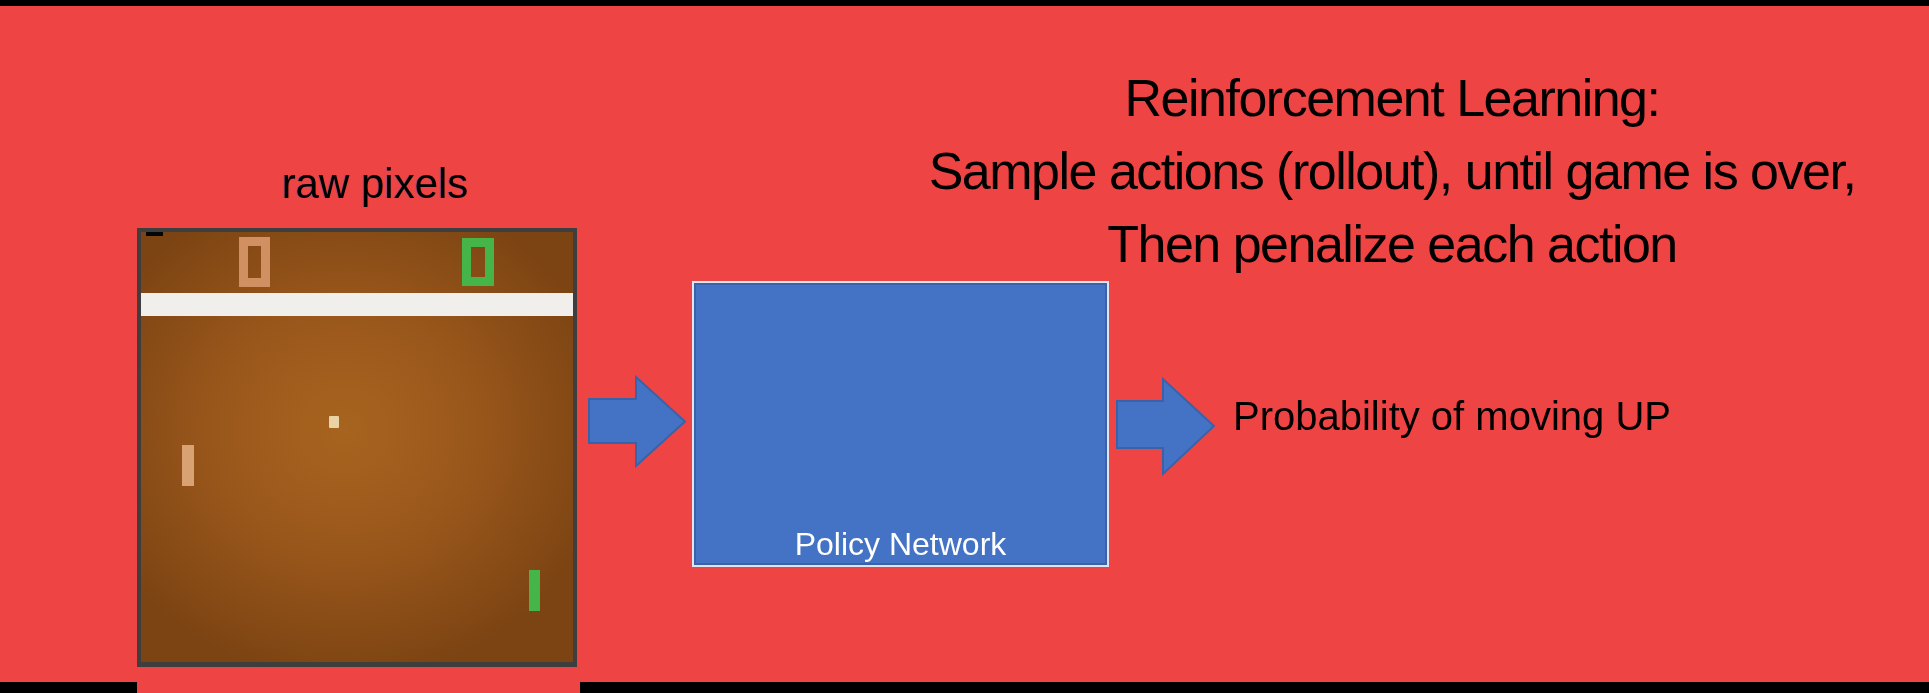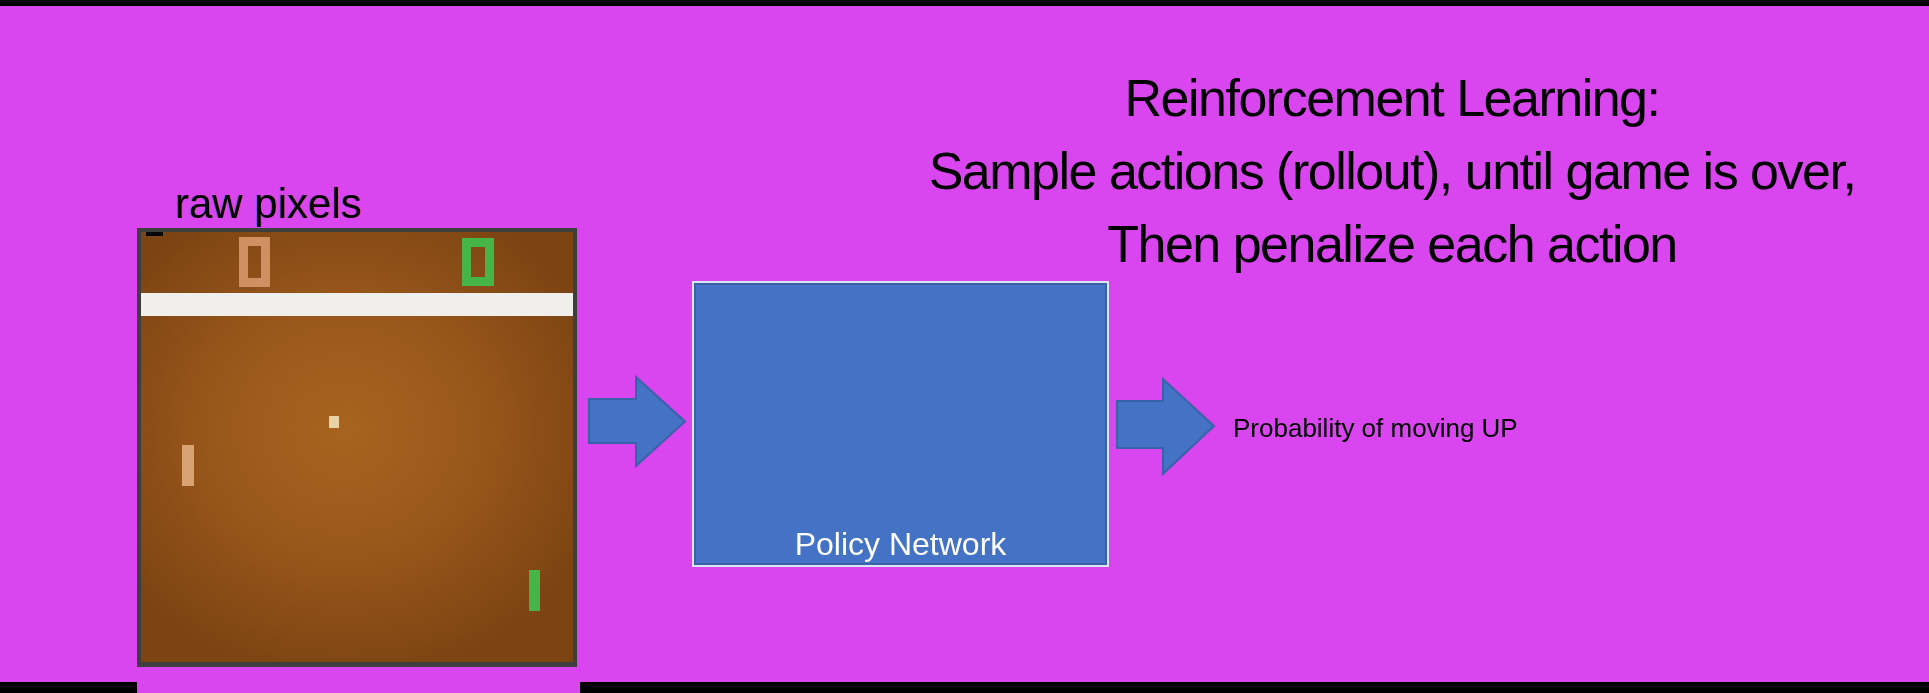--- a/index.html
+++ b/index.html
@@ -1,39 +1,38 @@
 <!DOCTYPE html>
 <html style="--accent-blue: #4472c4; --accent-blue-border: #3a62a8; --field-brown: #9a571b; --field-brown-light: #a7641f; --field-brown-dark: #7c4413; --wall-white: #f1efec; --left-player: #d09061; --left-paddle: #d9a272; --right-player: #45b549; --ball: #e9d3a4; --frame-border: #3e3e3e; --letterbox-black: #000000; --title-text: #000000; --policy-text: #ffffff;"><head>
 <meta charset="utf-8">
 <style>
   html,body{margin:0;padding:0;background:#fff;}
   .stage{
-    position:relative;width:1929px;height:693px;overflow:hidden;background:#d946ef;
+    position:relative;width:1929px;height:693px;overflow:hidden;background:#ef4444;
     font-family:"Liberation Sans",sans-serif;
   }
   
   .bar{position:absolute;background:var(--letterbox-black,#000);}
   .bar.top{left:0;top:0;width:1929px;height:6px;}
   .bar.bottom-left{left:0;top:682px;width:137px;height:11px;}
   .bar.bottom-right{left:580px;top:682px;width:1349px;height:11px;}
 
   
   .title{
     position:absolute;left:822px;top:62px;width:1140px;text-align:center;
     color:var(--title-text,#000);font-size:52px;line-height:73px;letter-spacing:-1.5px;
     font-weight:400;
   }
   .title-line{white-space:nowrap;}
 
   
   .raw-label{
-    position:absolute;left:175px;top:158px;width:400px;text-align:left;
+    position:absolute;left:175px;top:158px;width:400px;text-align:center;
     font-size:42px;line-height:52px;color:#000;
     text-shadow:1px 0 0 rgba(255,60,0,.25), -1px 0 0 rgba(0,90,255,.3);
-    margin-top:20px;
   }
 
   
   .game{
     position:absolute;left:137px;top:228px;width:440px;height:439px;box-sizing:border-box;
     border:4px solid var(--frame-border,#3e3e3e);border-bottom-width:5px;
     background:radial-gradient(ellipse 62% 58% at 47% 46%,
       var(--field-brown-light,#a7641f) 0%,
       var(--field-brown,#9a571b) 48%,
       var(--field-brown-dark,#7c4413) 100%);
@@ -58,21 +57,21 @@
   .policy{
     position:absolute;left:694px;top:283px;width:413px;height:282px;box-sizing:border-box;
     background:var(--accent-blue,#4472c4);border:2px solid var(--accent-blue-border,#3a62a8);
     box-shadow:0 0 0 2px #dde5f2;
     display:flex;align-items:flex-end;justify-content:center;
   }
   .policy .policy-label{color:var(--policy-text,#fff);font-size:32px;letter-spacing:0;}
 
   
   .prob{
-    position:absolute;left:1233px;top:408px;font-size:26px;line-height:40px;color:#000;white-space:nowrap;
+    position:absolute;left:1233px;top:396px;font-size:40px;line-height:40px;color:#000;white-space:nowrap;
   }
 </style>
 </head>
 <body>
 
 <div class="stage">
 
   <div class="bar top"></div>
 
   <div class="title">

